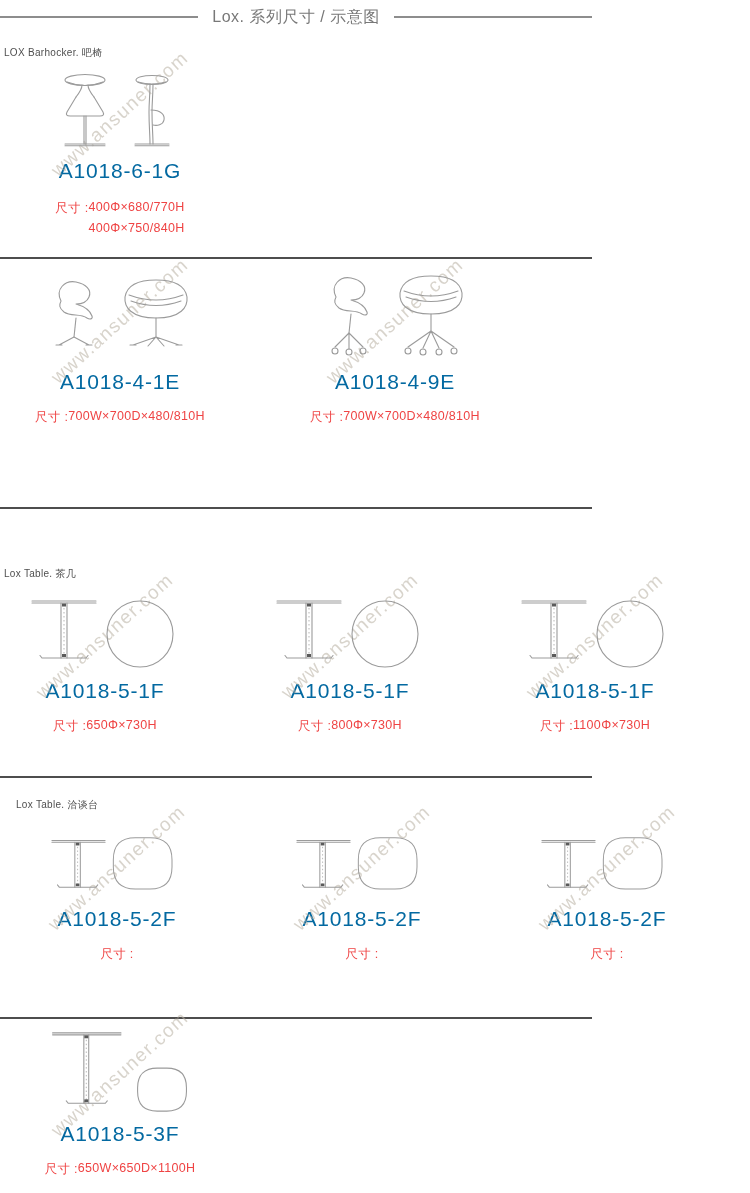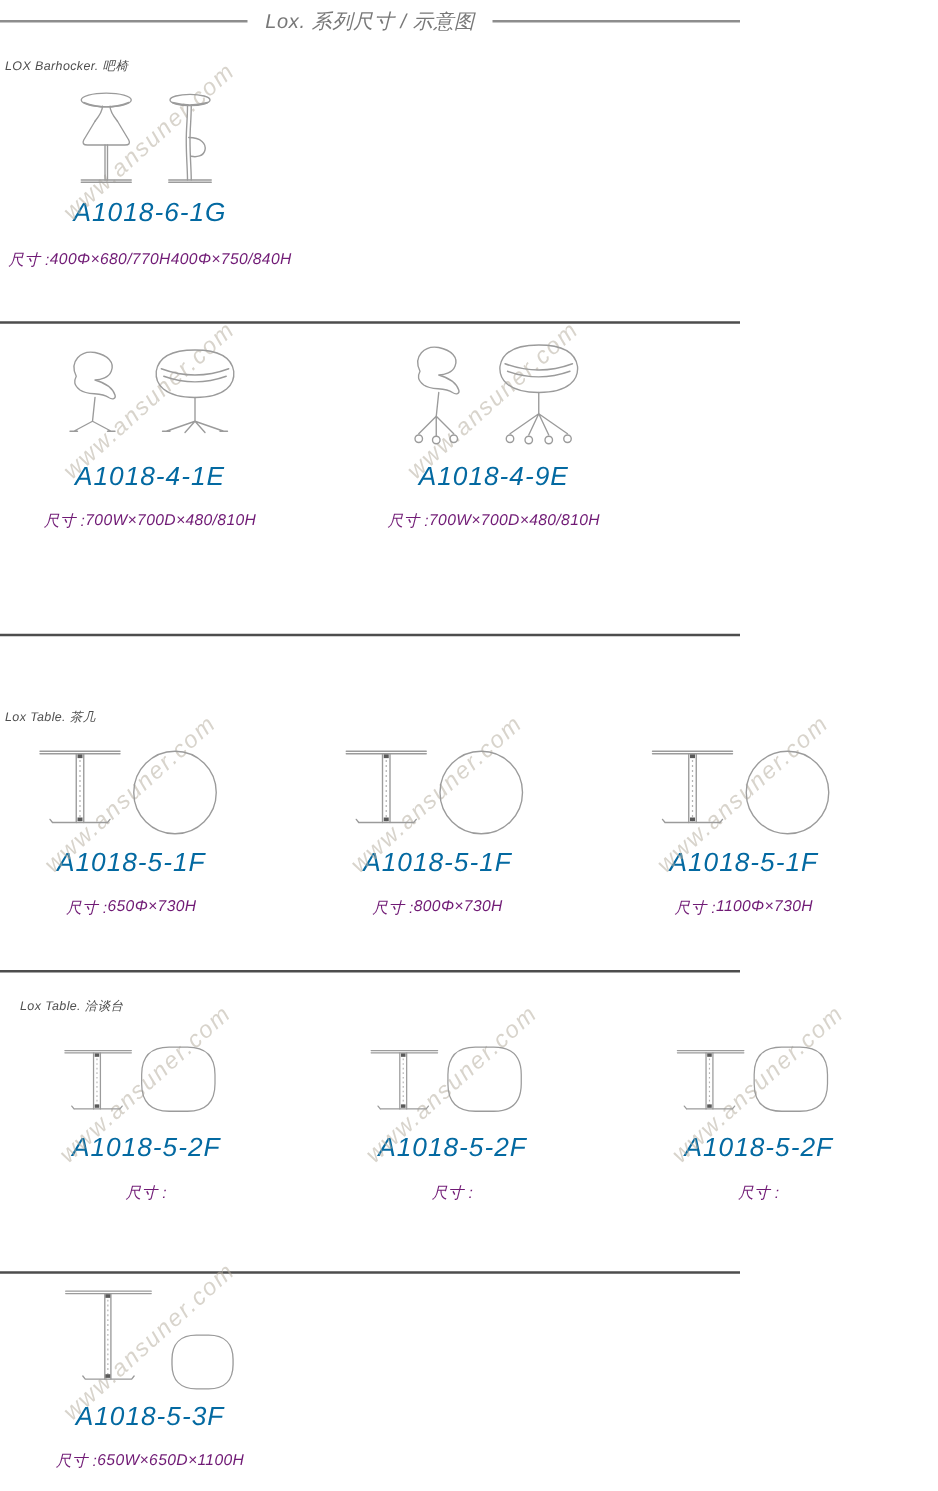--- a/index.html
+++ b/index.html
@@ -1,21 +1,21 @@
 <!DOCTYPE html>
 <html><head>
 <meta charset="utf-8">
 <style>
   html,body{margin:0;padding:0;background:#fff;}
   body{
     width:750px;height:1193px;overflow:hidden;position:relative;
     font-family:"Liberation Sans","DejaVu Sans",sans-serif;
     -webkit-font-smoothing:antialiased;
   }
-  .page{width:592px;font-style:italic;}
+  .page{width:592px;}
 
   
   .title-row{display:flex;align-items:center;padding:7px 0 1px 0;height:20px;}
   .title-row .rule{flex:1;height:2px;background:#8d8d8d;}
   .page-title{
     margin:0;padding:0 14px;font-size:16px;font-weight:400;color:#787878;
     letter-spacing:.5px;white-space:nowrap;
   }
 
   
@@ -50,25 +50,25 @@
   .watermark{
     position:absolute;left:50%;top:52%;z-index:0;
     transform:translate(-50%,-50%) rotate(-42deg);
     font-size:19px;color:#b9b1a3;opacity:.55;letter-spacing:1.5px;
     white-space:nowrap;pointer-events:none;
   }
 
   .model{margin-top:7px;font-size:21px;color:#0369a1;letter-spacing:.8px;}
 
   .dims{
-    display:flex;margin-top:15px;font-size:12.5px;color:#701a75;
+    display:flex;margin-top:15px;font-size:12.5px;color:#ef4444;
     letter-spacing:.3px;white-space:nowrap;align-self:center;
   }
   .sec-1 .dims{margin-top:17px;}
-  .dims-values{display:flex;row-gap:7px;justify-content:space-between;}
+  .dims-values{display:flex;flex-direction:column;row-gap:7px;justify-content:space-between;}
 
   
   .art{stroke:#9b9b9b;fill:none;stroke-width:1.1;stroke-linecap:round;stroke-linejoin:round;}
   .art-dash{stroke:#b5b5b5;fill:none;stroke-width:1;stroke-dasharray:1.5 2.5;}
   .knob{fill:#5a5a5a;stroke:none;}
 </style>
 </head>
 <body>
 
 <svg width="0" height="0" style="position:absolute" aria-hidden="true">

